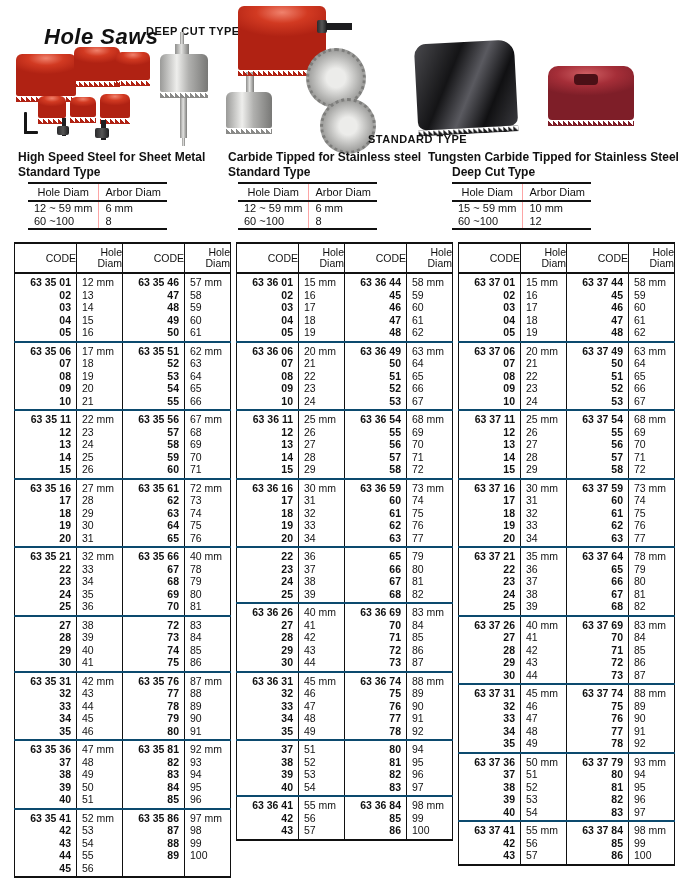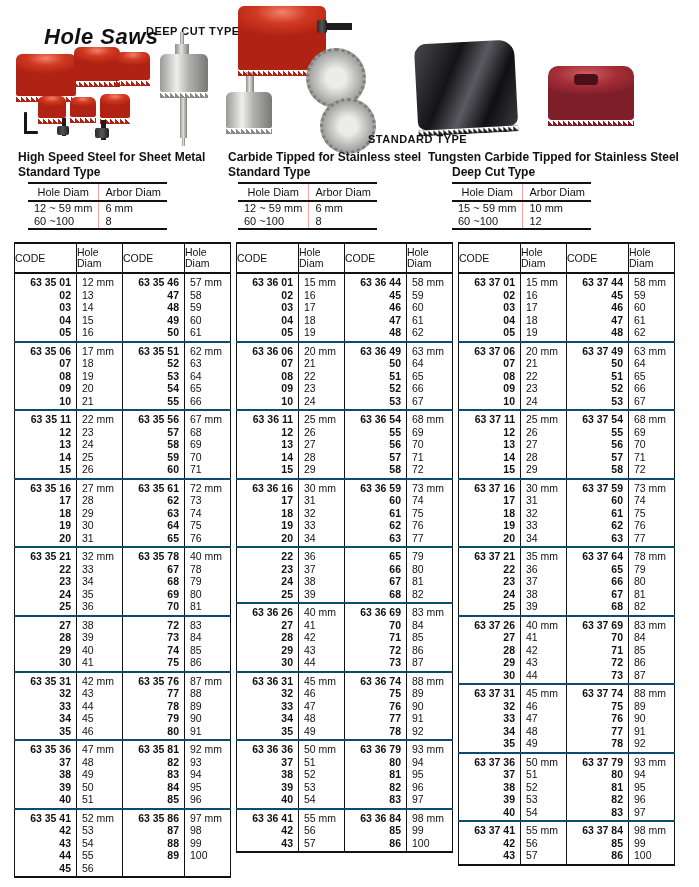--- a/index.html
+++ b/index.html
@@ -35,21 +35,21 @@
   table.spec th{font-weight:normal;font-size:11px;border-bottom:2px solid #111;padding:2px 6px;text-align:center;white-space:nowrap;}
   table.spec td{font-size:11px;line-height:13px;padding:0 6px;white-space:nowrap;}
   table.spec th+th,table.spec td+td{border-left:1px solid #fca5a5;}
   .sec1{left:18px;} .sec1 table{margin-left:10px;}
   .sec2{left:228px;} .sec2 table{margin-left:10px;}
   .sec3{left:428px;} .sec3 table{margin-left:24px;}
 
   
   .main-table{display:flex;gap:5px;margin-left:14px;align-items:flex-start;}
   table.grid{border-collapse:collapse;border:1px solid #111;border-top-width:2px;border-bottom-width:2px;table-layout:fixed;width:216px;}
-  table.grid th{font-weight:normal;font-size:10.5px;line-height:11px;padding:3px 0;text-align:left;border-bottom:2px solid #111;white-space:pre-line;}
+  table.grid th{font-weight:normal;font-size:10.5px;line-height:11px;padding:3px 0;text-align:right;border-bottom:2px solid #111;white-space:pre-line;}
   table.grid td{font-size:10.5px;line-height:12px;height:12.5px;padding:0 5px;white-space:nowrap;overflow:hidden;}
   table.grid td.code{font-weight:bold;text-align:right;}
   table.grid td.diam{text-align:left;}
   table.grid th+th,table.grid td+td{border-left:1px solid #111;}
   table.grid tbody+tbody{border-top:2px solid #0c4a6e;}
   table.grid tbody tr:first-child td{padding-top:2px;}
   table.grid tbody tr:last-child td{padding-bottom:2px;}
 </style>
 </head>
 <body>
@@ -320,21 +320,21 @@
           <td class="code">20</td>
           <td class="diam">31</td>
           <td class="code">65</td>
           <td class="diam">76</td>
         </tr>
       </tbody>
       <tbody>
         <tr>
           <td class="code">63 35 21</td>
           <td class="diam">32 mm</td>
-          <td class="code">63 35 78</td>
+          <td class="code">63 35 66</td>
           <td class="diam">40 mm</td>
         </tr>
         <tr>
           <td class="code">22</td>
           <td class="diam">33</td>
           <td class="code">67</td>
           <td class="diam">78</td>
         </tr>
         <tr>
           <td class="code">23</td>
@@ -708,26 +708,20 @@
         </tr>
         <tr>
           <td class="code">35</td>
           <td class="diam">49</td>
           <td class="code">78</td>
           <td class="diam">92</td>
         </tr>
       </tbody>
       <tbody>
         <tr>
-          <td class="code">63 36 36</td>
-          <td class="diam">50 mm</td>
-          <td class="code">63 36 79</td>
-          <td class="diam">93 mm</td>
-        </tr>
-        <tr>
           <td class="code">37</td>
           <td class="diam">51</td>
           <td class="code">80</td>
           <td class="diam">94</td>
         </tr>
         <tr>
           <td class="code">38</td>
           <td class="diam">52</td>
           <td class="code">81</td>
           <td class="diam">95</td>

